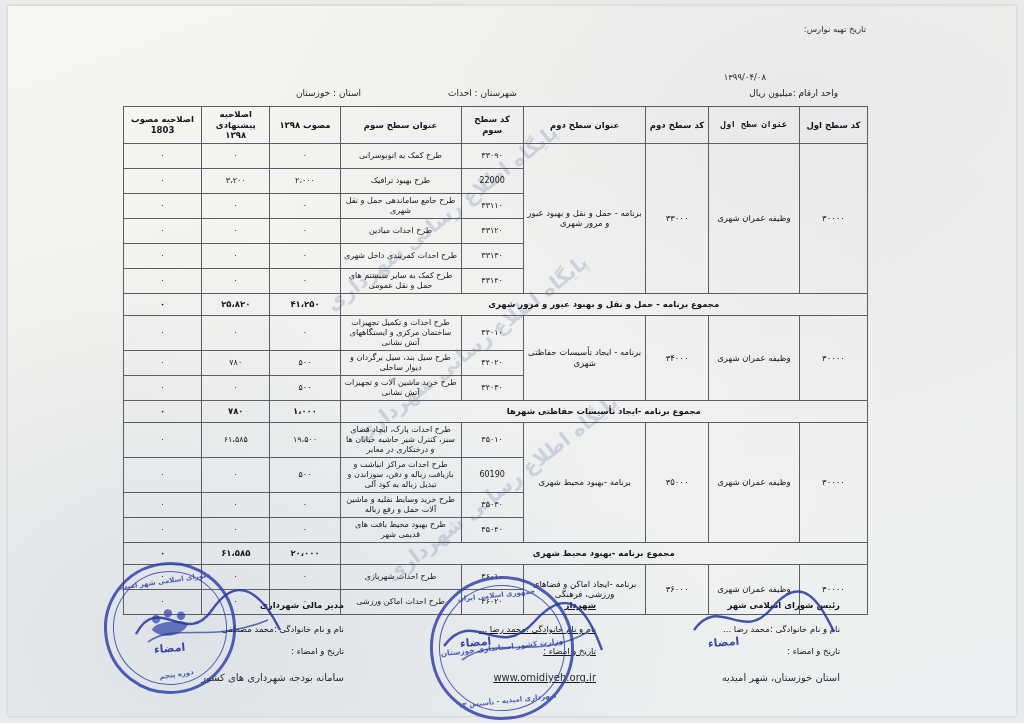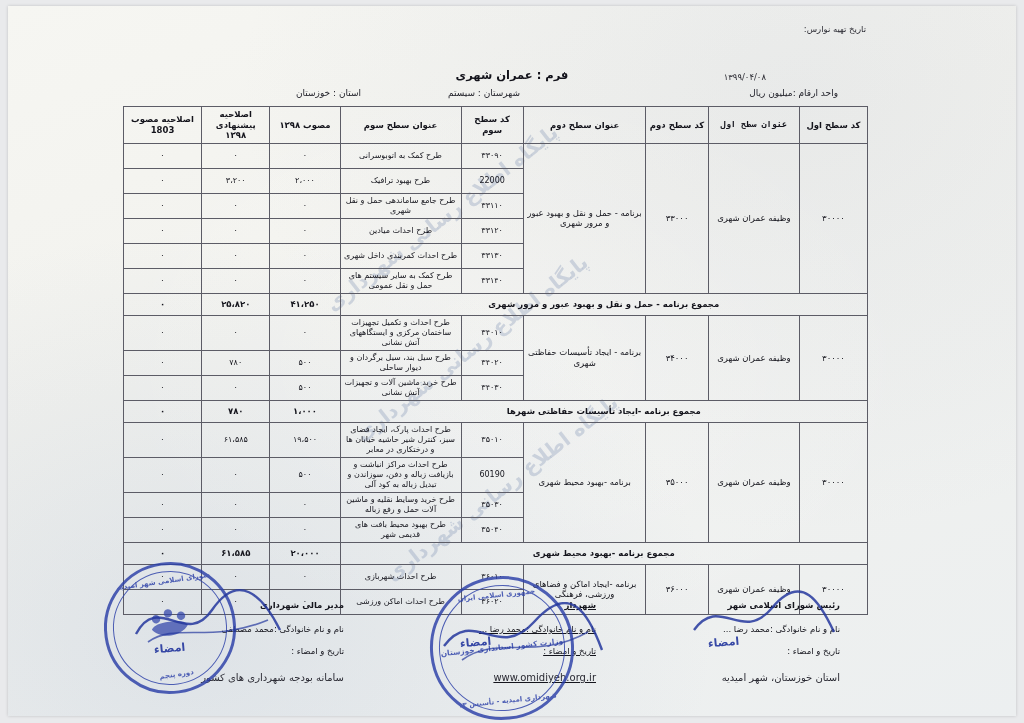--- a/index.html
+++ b/index.html
@@ -157,25 +157,24 @@
 </head>
 <body>
 
 <div id="sheet">
 
   <div class="topline">
     <span class="tl-right">تاریخ تهیه نوارس:</span>
     <span class="tl-left">۱۳۹۹/۰۴/۰۸</span>
   </div>
 
-  <div class="doc-sub">فرم : عمران شهری</div>
 
   <div class="meta">
     <span class="m-unit">واحد ارقام :میلیون ریال</span>
-    <span class="m-shahr">شهرستان : سیستم</span>
+    <span class="m-shahr">شهرستان : احداث</span>
     <span class="m-ostan">استان : خوزستان</span>
   </div>
 
   <div class="watermark" id="wm1">پایگاه اطلاع رسانی شهرداری</div>
   <div class="watermark" id="wm2">پایگاه اطلاع رسانی شهرداری</div>
   <div class="watermark" id="wm3">پایگاه اطلاع رسانی شهرداری</div>
 
   <table class="budget">
     <thead>
       <tr>

